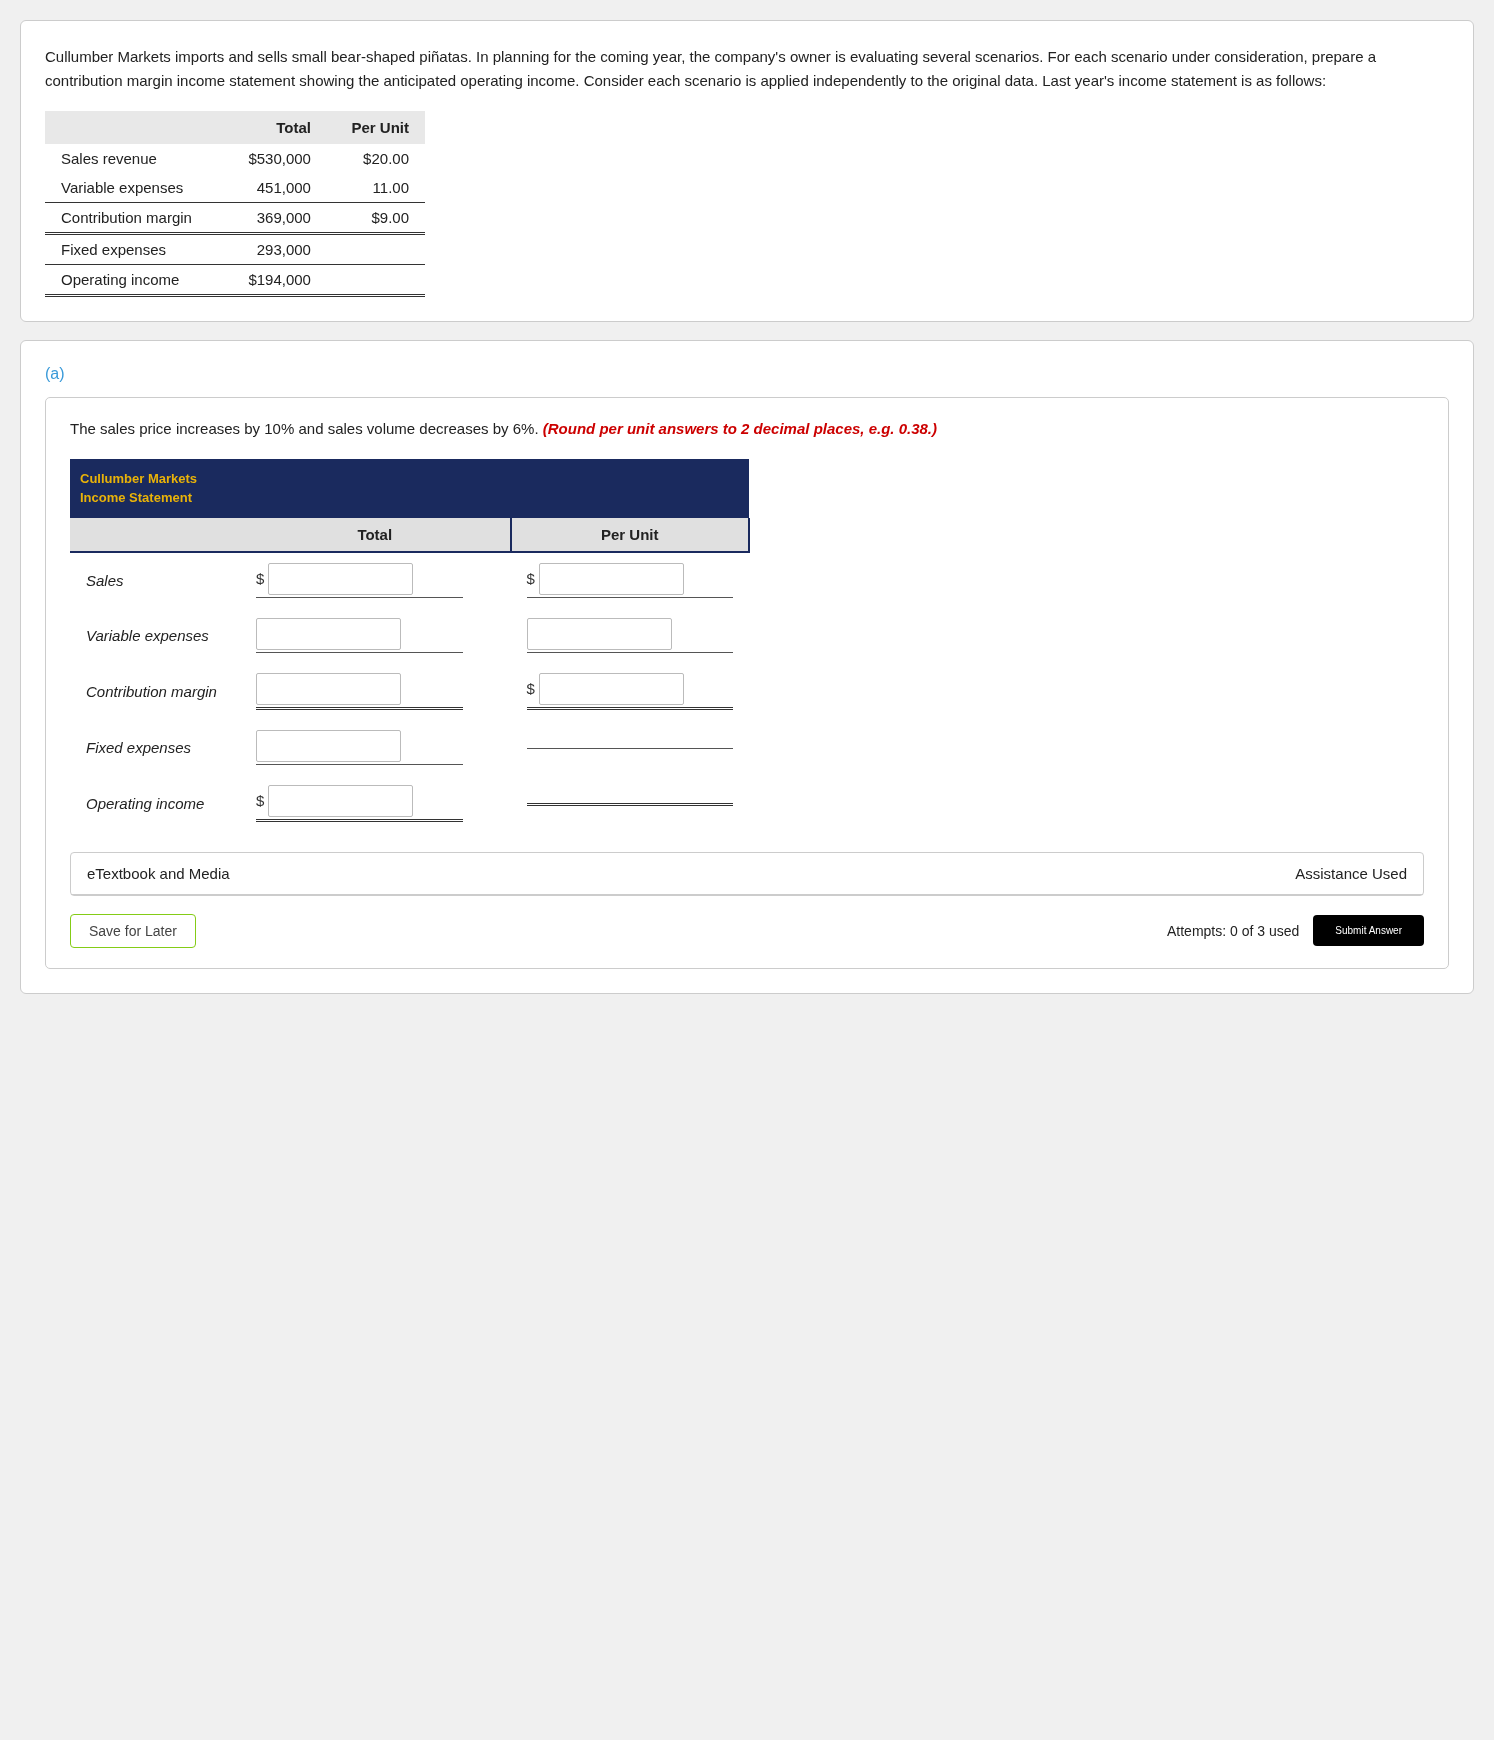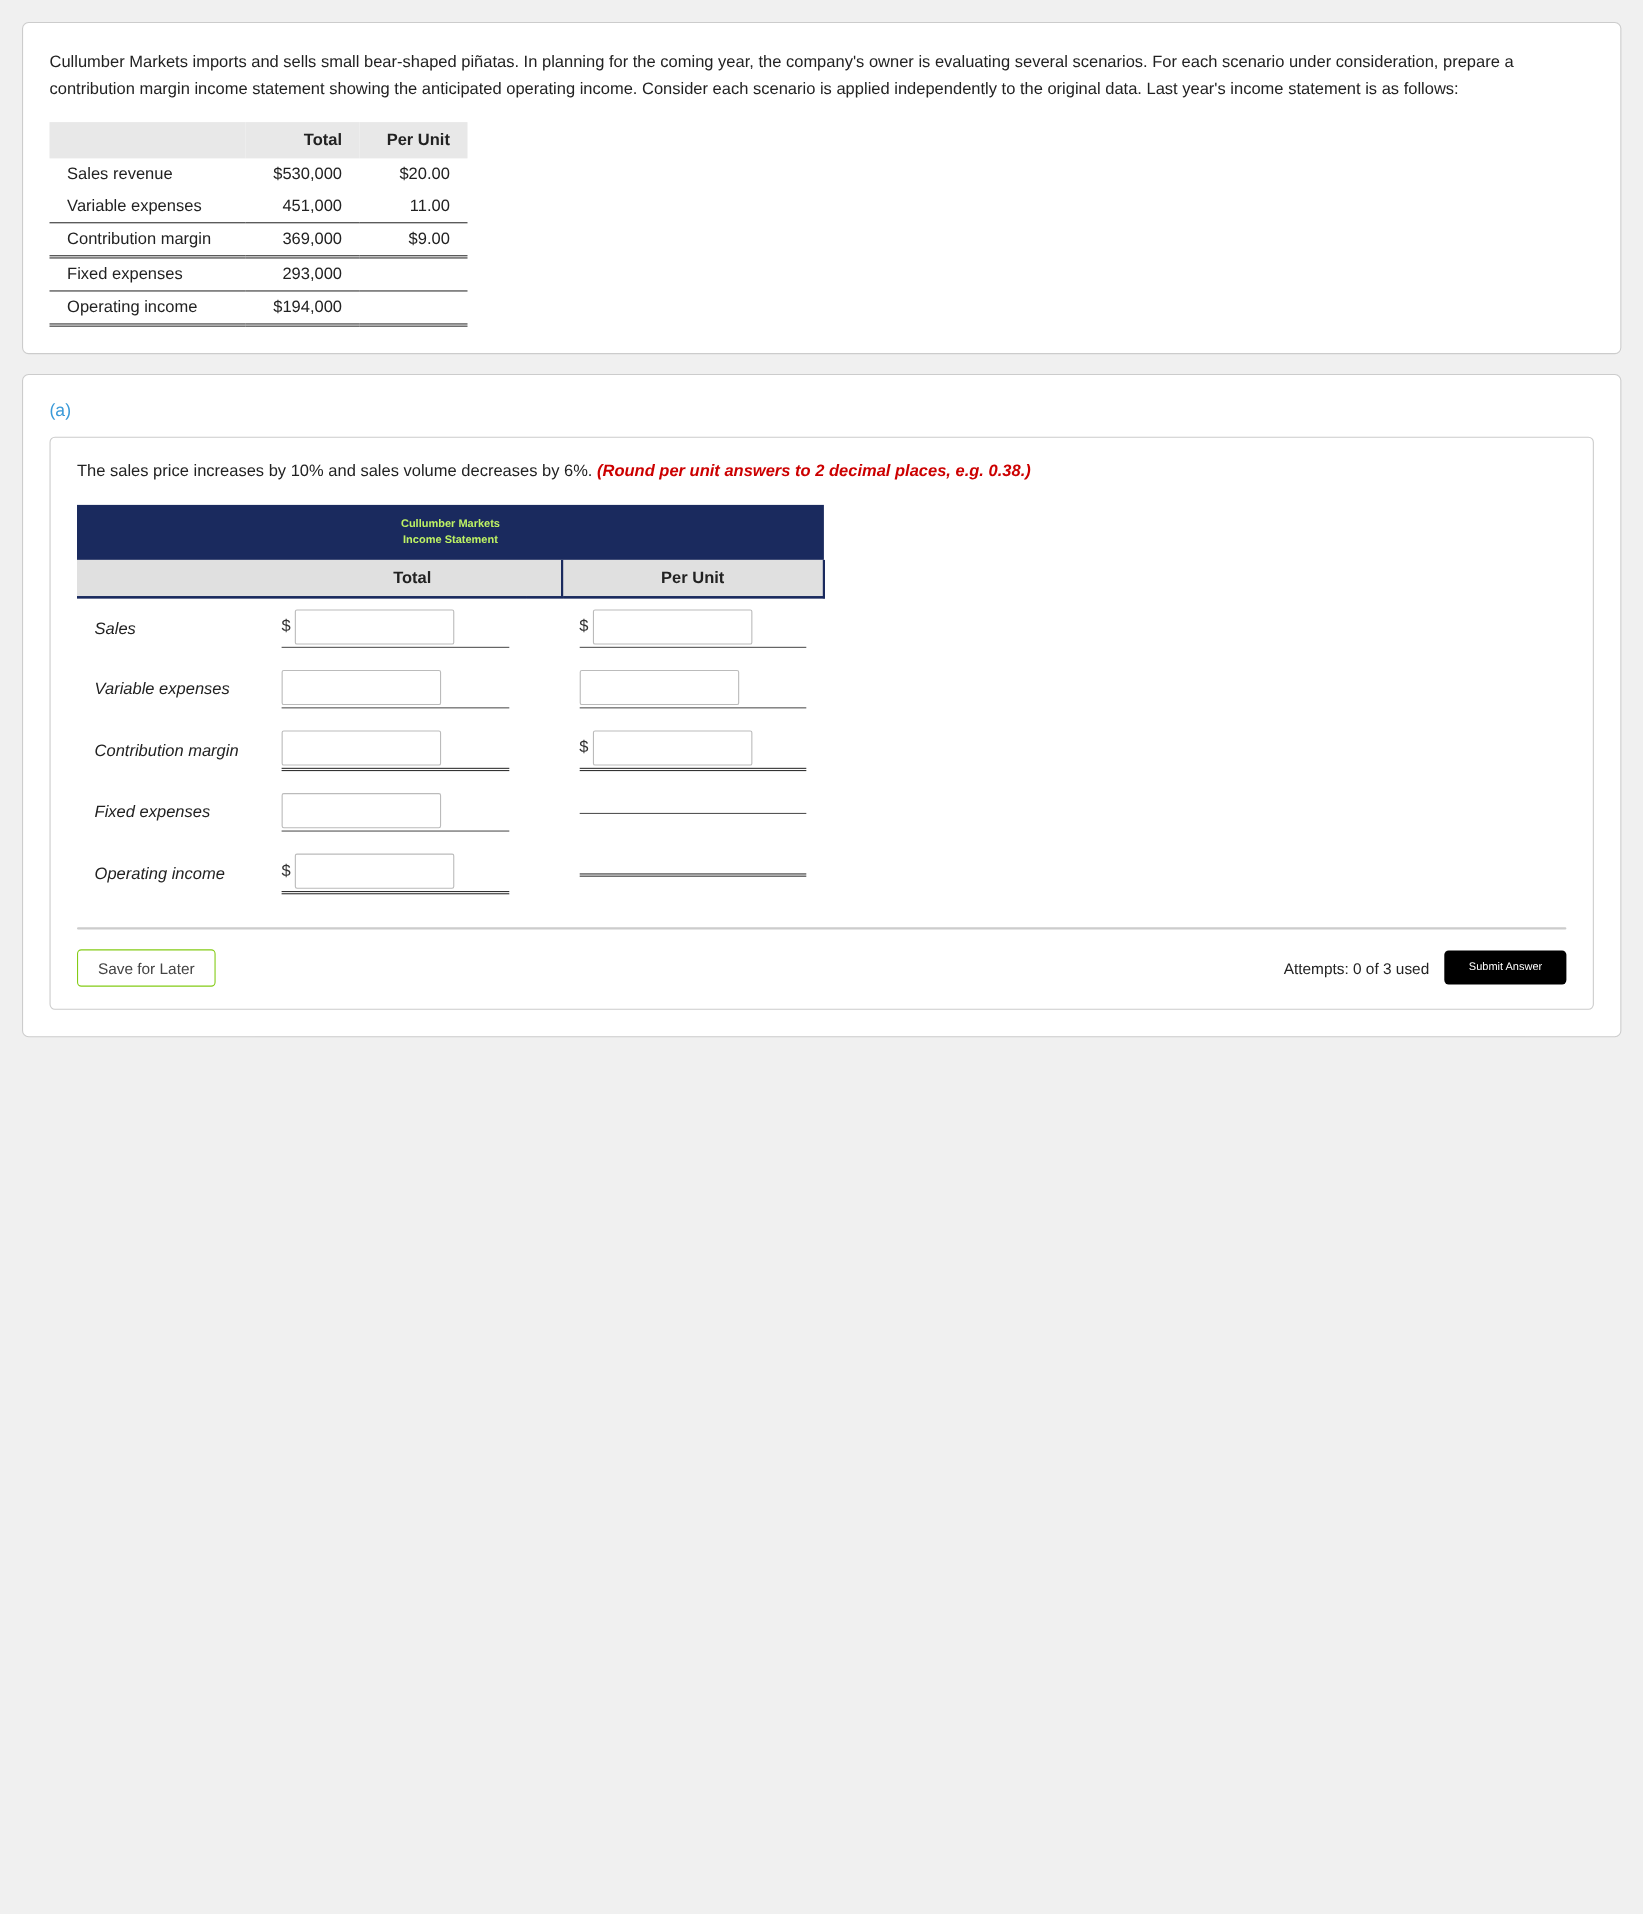--- a/index.html
+++ b/index.html
@@ -57,25 +57,25 @@
       font-weight: bold;
     }
     
     .income-table {
       border-collapse: collapse;
       width: 680px;
       margin-bottom: 20px;
     }
     .income-table .header-row td {
       background: #1a2a5e;
-      color: #bef264;
-      text-align: center;
+      color: #eab308;
+      text-align: left;
       padding: 10px;
       font-weight: bold;
-      font-size: 10px;
+      font-size: 13px;
       line-height: 1.5;
     }
     .income-table .col-header-row td {
       background: #e0e0e0;
       font-weight: bold;
       padding: 8px 16px;
       text-align: center;
       border-bottom: 2px solid #1a2a5e;
     }
     .income-table .col-header-row td:first-child { text-align: left; background: #e0e0e0; }
@@ -306,20 +306,24 @@
             <td style="width: 20px;"></td>
             <td>
               <div class="input-cell double-line"></div>
             </td>
           </tr>
         </tbody>
 
     </table>
 
     <div class="assistance-box">
+      <div class="assistance-header">
+        <span>eTextbook and Media</span>
+        <span>Assistance Used</span>
+      </div>
     </div>
 
     <div class="bottom-bar">
       <button class="save-later-btn">Save for Later</button>
       <div class="right-group">
         <span class="attempts-text">Attempts: 0 of 3 used</span>
         <button class="submit-btn">Submit Answer</button>
       </div>
     </div>
   </div>

